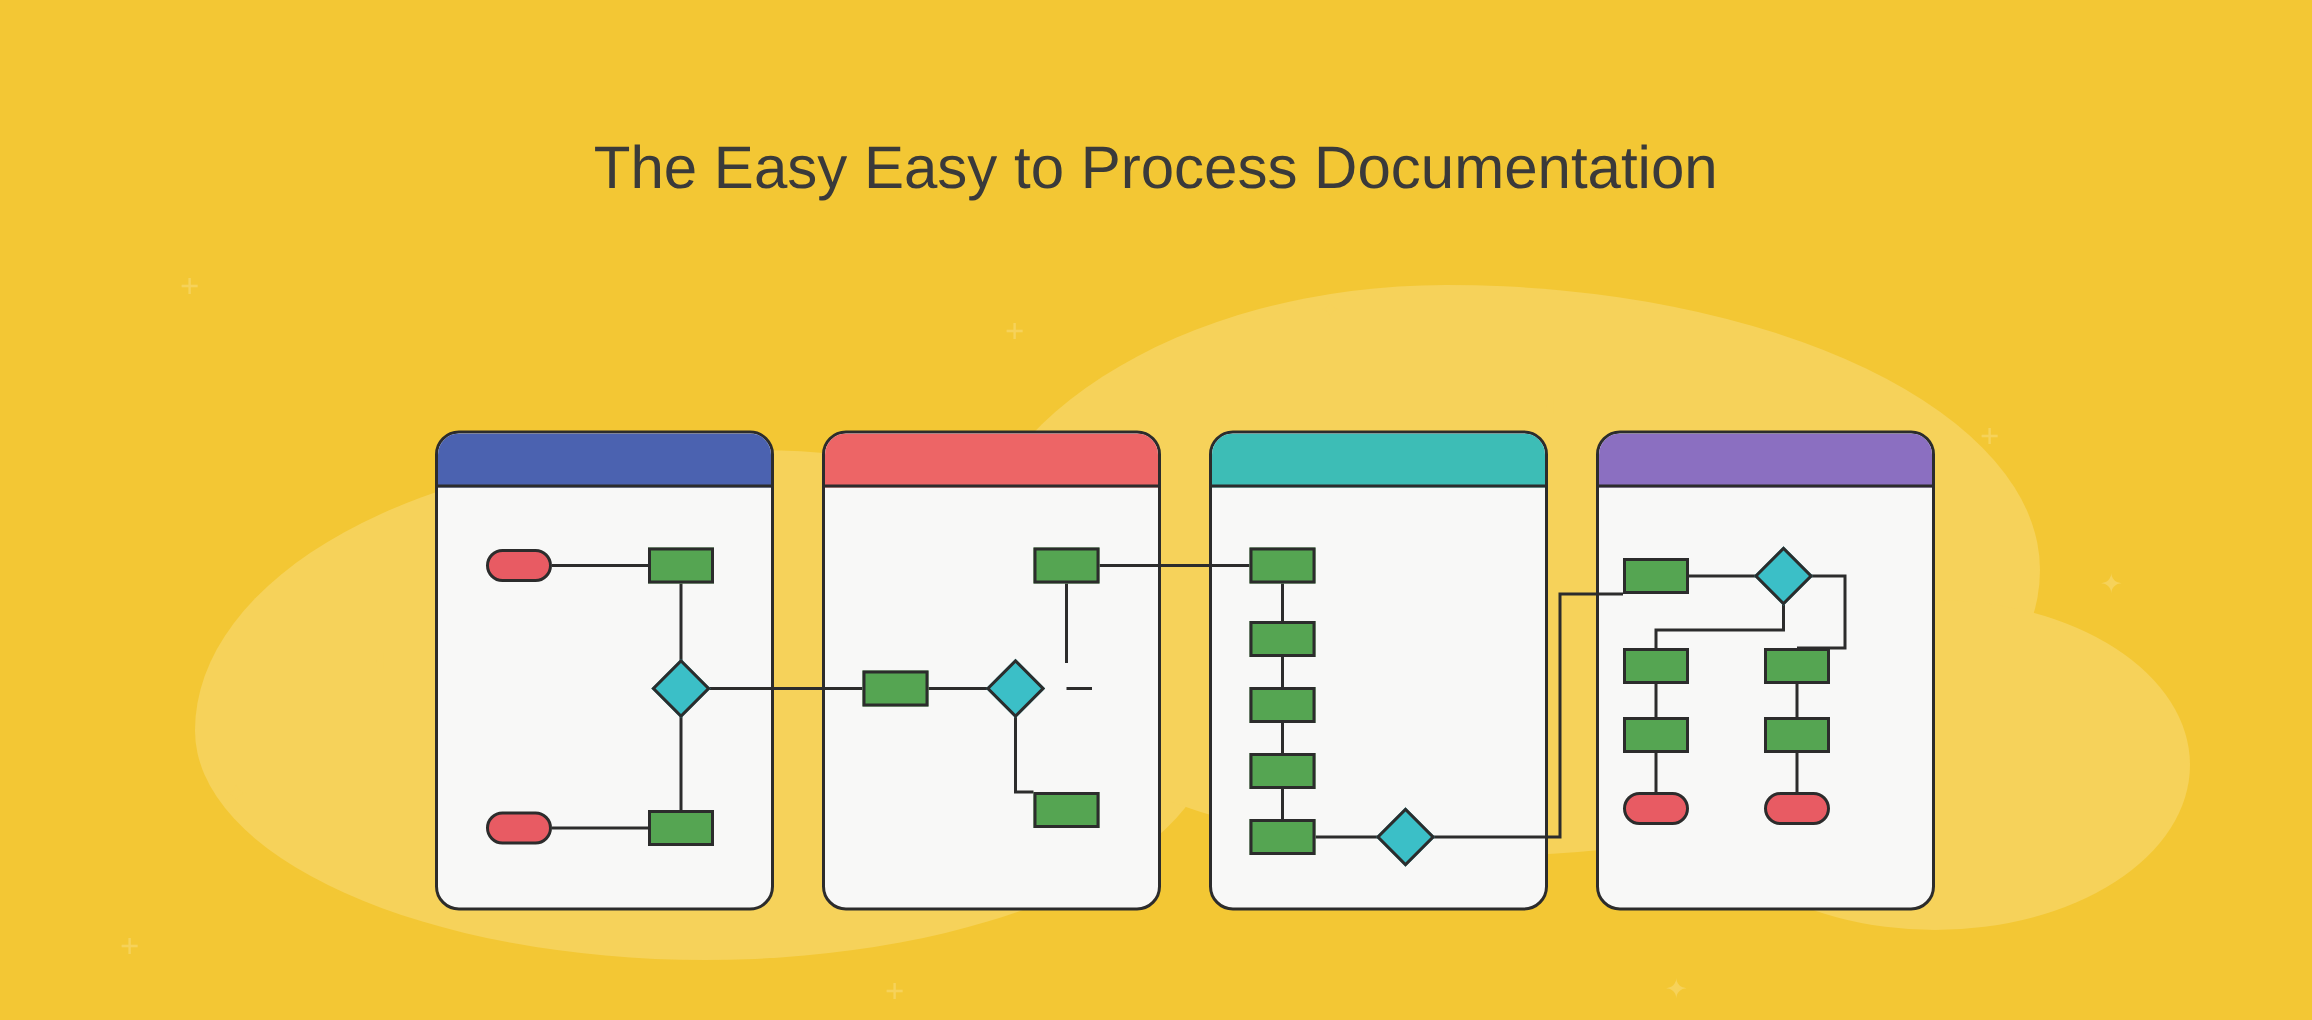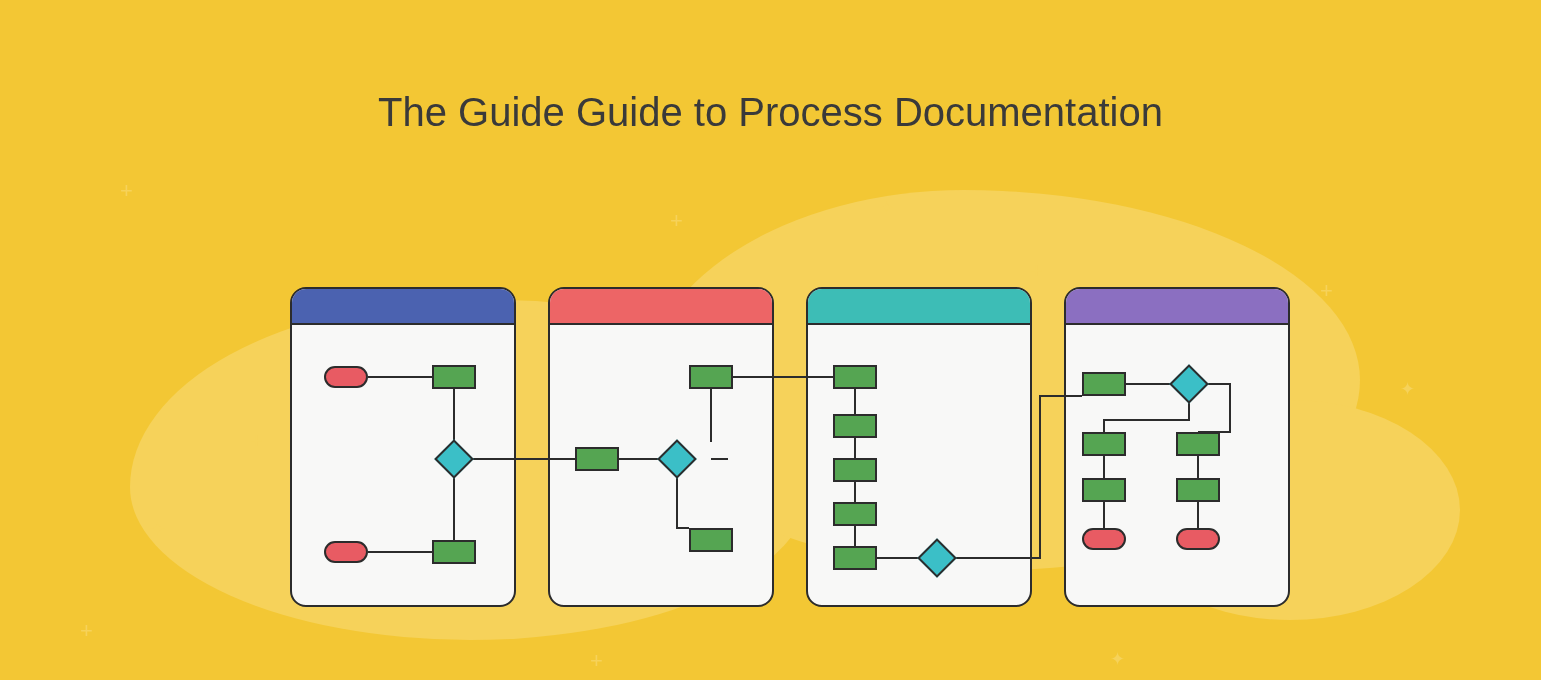--- a/index.html
+++ b/index.html
@@ -47,21 +47,21 @@
   <span class="spr" style="left:880px;top:200px;font-size:16px;">✦</span>
   <span class="spr" style="left:1030px;top:260px;">+</span>
   <span class="spr" style="left:1320px;top:280px;">+</span>
   <span class="spr" style="left:1400px;top:380px;font-size:18px;">✦</span>
   <span class="spr" style="left:80px;top:620px;">+</span>
   <span class="spr" style="left:150px;top:520px;font-size:18px;">✦</span>
   <span class="spr" style="left:250px;top:430px;">+</span>
   <span class="spr" style="left:590px;top:650px;">+</span>
   <span class="spr" style="left:1110px;top:650px;font-size:18px;">✦</span>
 
-  <div class="title">The Guide Guide to Process Documentation</div>
+  <div class="title">The Easy Easy to Process Documentation</div>
 
   <div class="panel p1">
       <div class="hdr"></div>
     </div>
   <div class="panel p2">
       <div class="hdr"></div>
     </div>
   <div class="panel p3">
       <div class="hdr"></div>
     </div>

